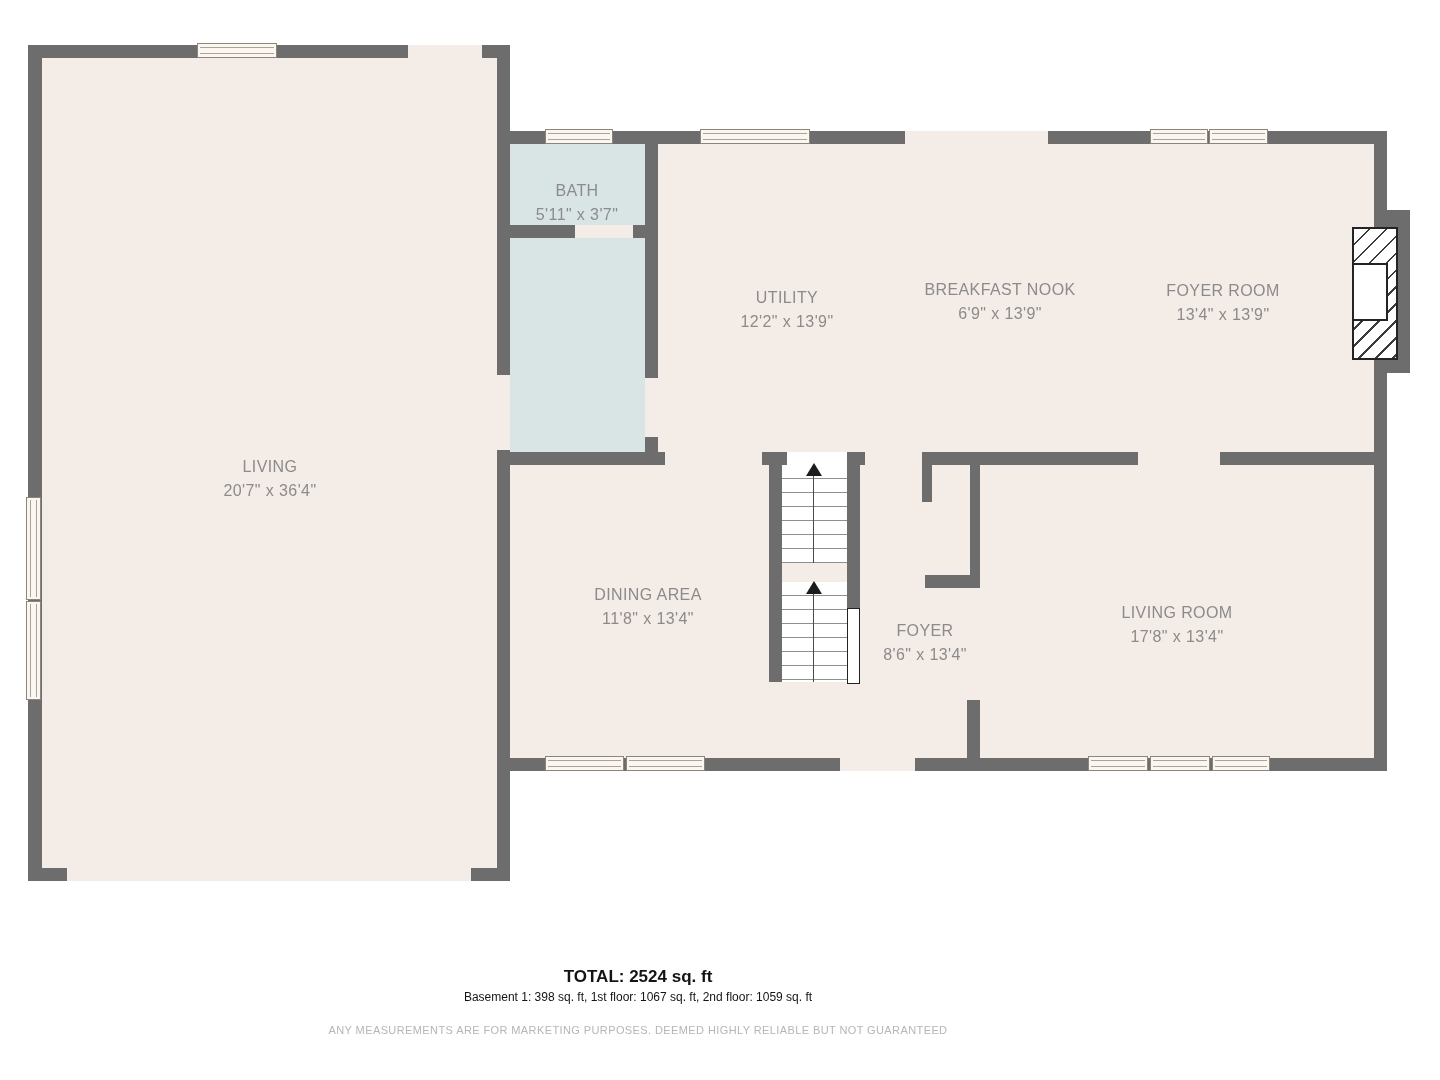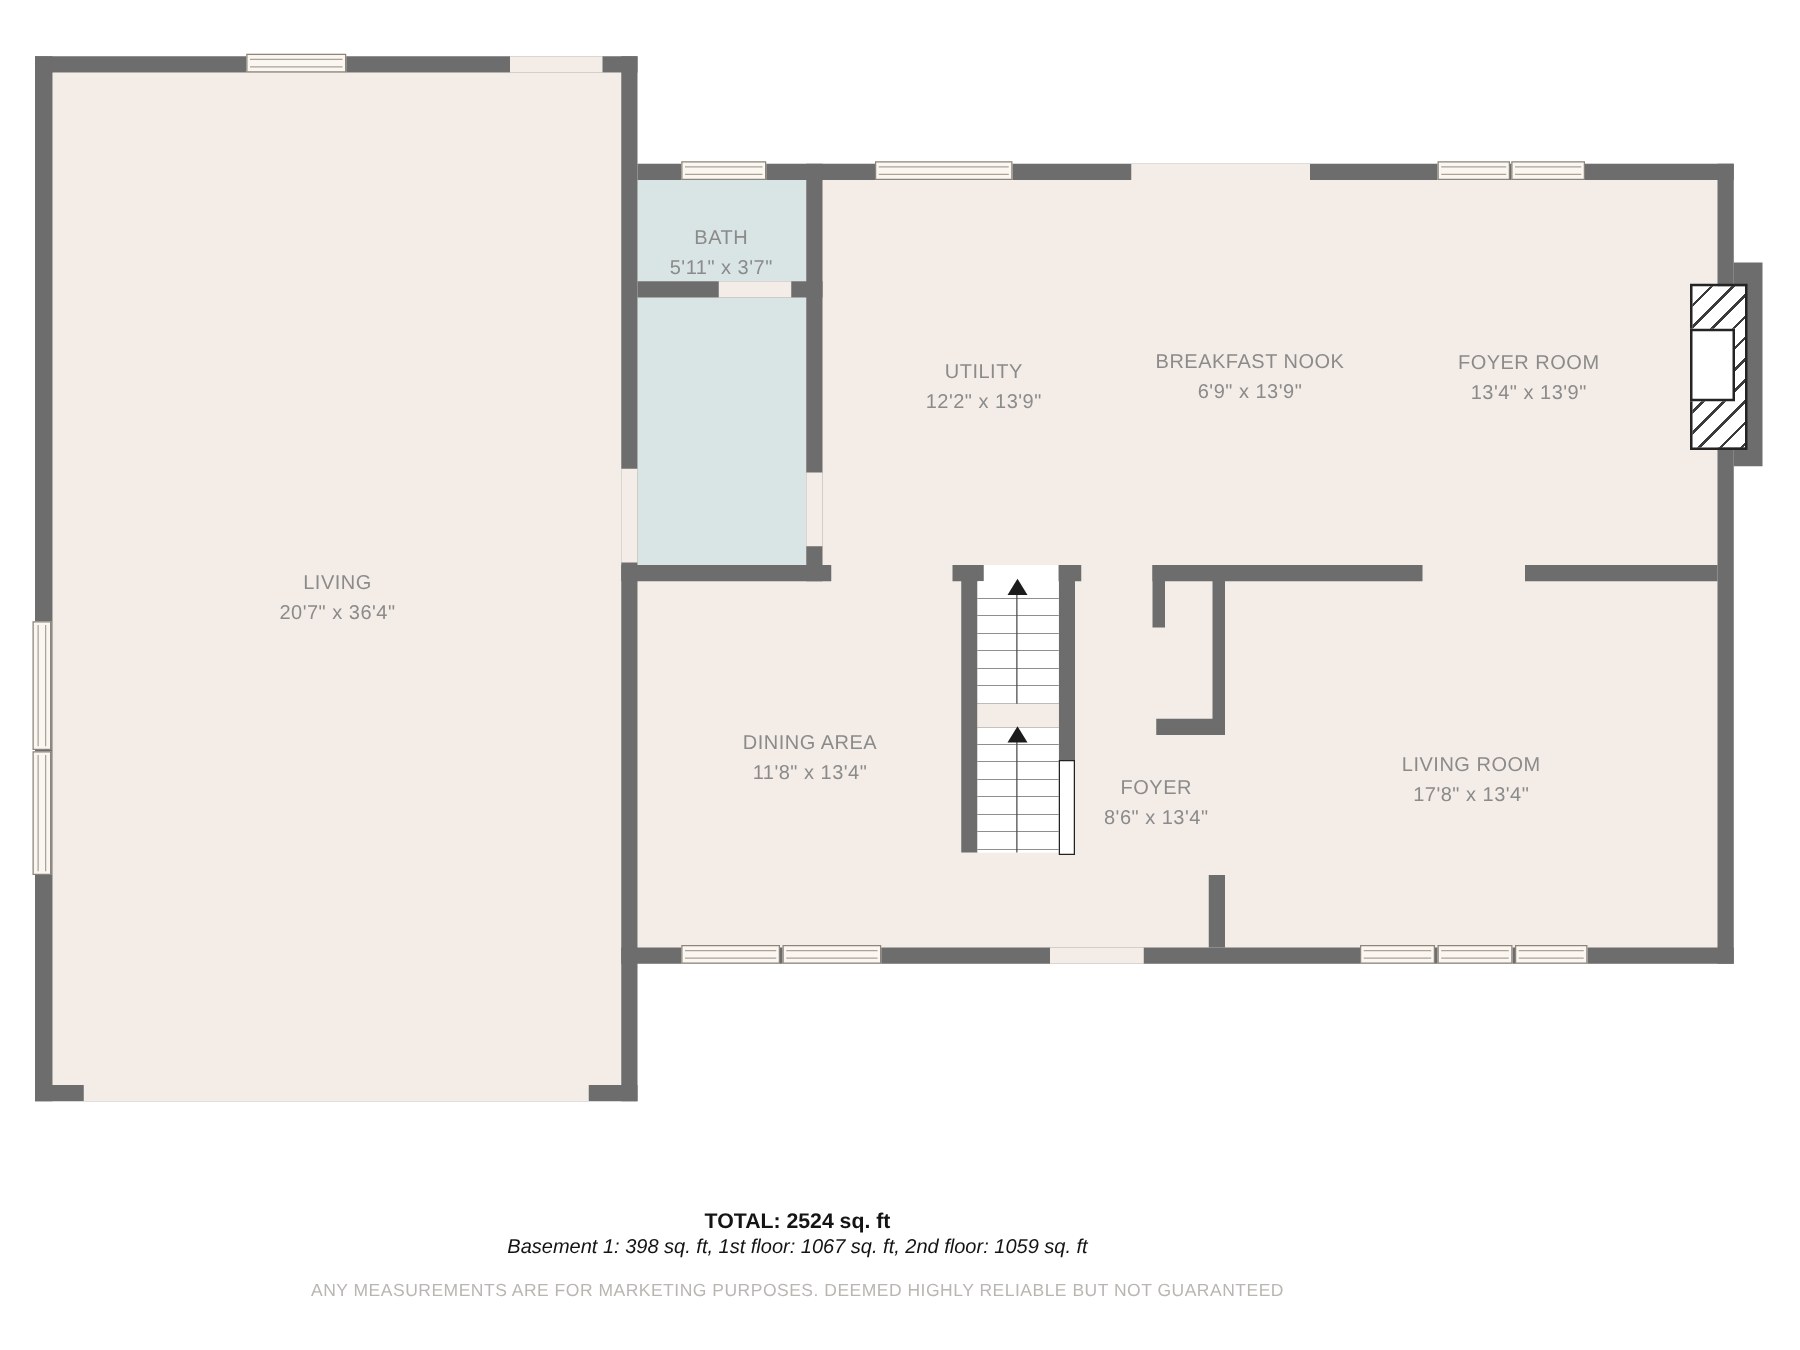--- a/index.html
+++ b/index.html
@@ -23,22 +23,22 @@
   .stair-door{position:absolute;background:#ffffff;border:1px solid #222222;box-sizing:border-box;}
   .fireplace{position:absolute;background:repeating-linear-gradient(135deg,#ffffff 0 10px,#3b3b3b 10px 12px);
              border:2px solid #242424;box-sizing:border-box;}
   .firebox{position:absolute;background:#ffffff;border:2px solid #242424;box-sizing:border-box;}
   .room-label{position:absolute;text-align:center;color:var(--label,#8b8b8b);
               font-size:16px;letter-spacing:0.4px;line-height:24px;white-space:nowrap;}
   .room-label .nm{display:block;}
   .room-label .dm{display:block;}
   .footer{position:absolute;left:0;top:966px;width:1196px;text-align:center;color:#141414;margin-left:40px;}
   .footer .total{font-size:17px;font-weight:bold;line-height:21px;}
-  .footer .ln{font-size:16px;line-height:21px;font-style:italic;}
-  .footer .disc{margin-top:16px;font-size:14px;letter-spacing:0.4px;color:#b9b5b1;}
+  .footer .ln{font-size:12px;line-height:21px;}
+  .footer .disc{margin-top:16px;font-size:11px;letter-spacing:0.4px;color:#b9b5b1;}
 </style>
 </head>
 <body>
 
 <div class="plan">
 
   <div class="floor" style="left:42px;top:58px;width:455px;height:810px"></div>
   <div class="floor" style="left:510px;top:131px;width:877px;height:640px"></div>
   <div class="wet" style="left:510px;top:144px;width:135px;height:81px"></div>
   <div class="wet" style="left:510px;top:238px;width:135px;height:214px"></div>

